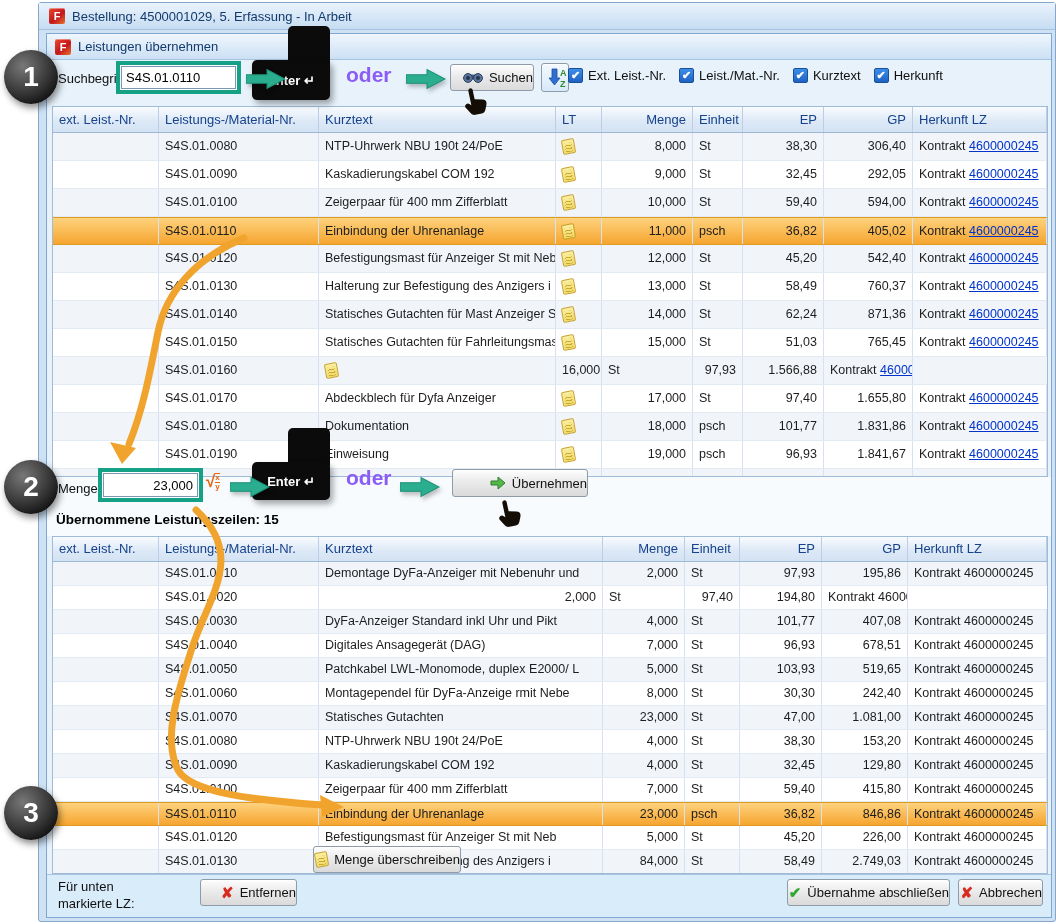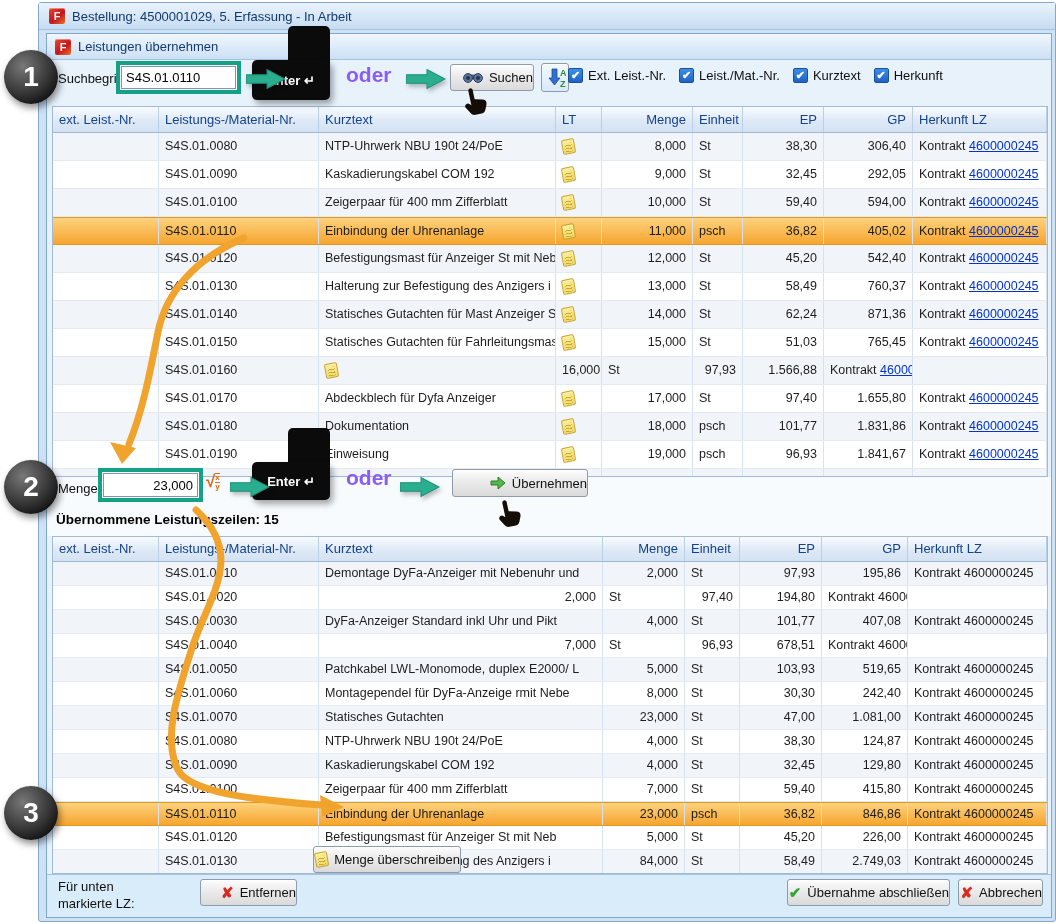--- a/index.html
+++ b/index.html
@@ -387,20 +387,21 @@
       <div>DyFa-Anzeiger Standard inkl Uhr und Pikt</div>
       <div class="num">4,000</div>
       <div>St</div>
       <div class="num">101,77</div>
       <div class="num">407,08</div>
       <div>Kontrakt 4600000245</div>
     </div>
     <div class="t-row bot-grid">
       <div></div>
       <div>S4S.01.0040</div>
+      <div>Digitales Ansagegerät (DAG)</div>
       <div class="num">7,000</div>
       <div>St</div>
       <div class="num">96,93</div>
       <div class="num">678,51</div>
       <div>Kontrakt 4600000245</div>
     </div>
     <div class="t-row bot-grid odd">
       <div></div>
       <div>S4S.01.0050</div>
       <div>Patchkabel LWL-Monomode, duplex E2000/ L</div>
@@ -430,21 +431,21 @@
       <div class="num">1.081,00</div>
       <div>Kontrakt 4600000245</div>
     </div>
     <div class="t-row bot-grid">
       <div></div>
       <div>S4S.01.0080</div>
       <div>NTP-Uhrwerk NBU 190t 24/PoE</div>
       <div class="num">4,000</div>
       <div>St</div>
       <div class="num">38,30</div>
-      <div class="num">124,87</div>
+      <div class="num">153,20</div>
       <div>Kontrakt 4600000245</div>
     </div>
     <div class="t-row bot-grid odd">
       <div></div>
       <div>S4S.01.0090</div>
       <div>Kaskadierungskabel COM 192</div>
       <div class="num">4,000</div>
       <div>St</div>
       <div class="num">32,45</div>
       <div class="num">129,80</div>

